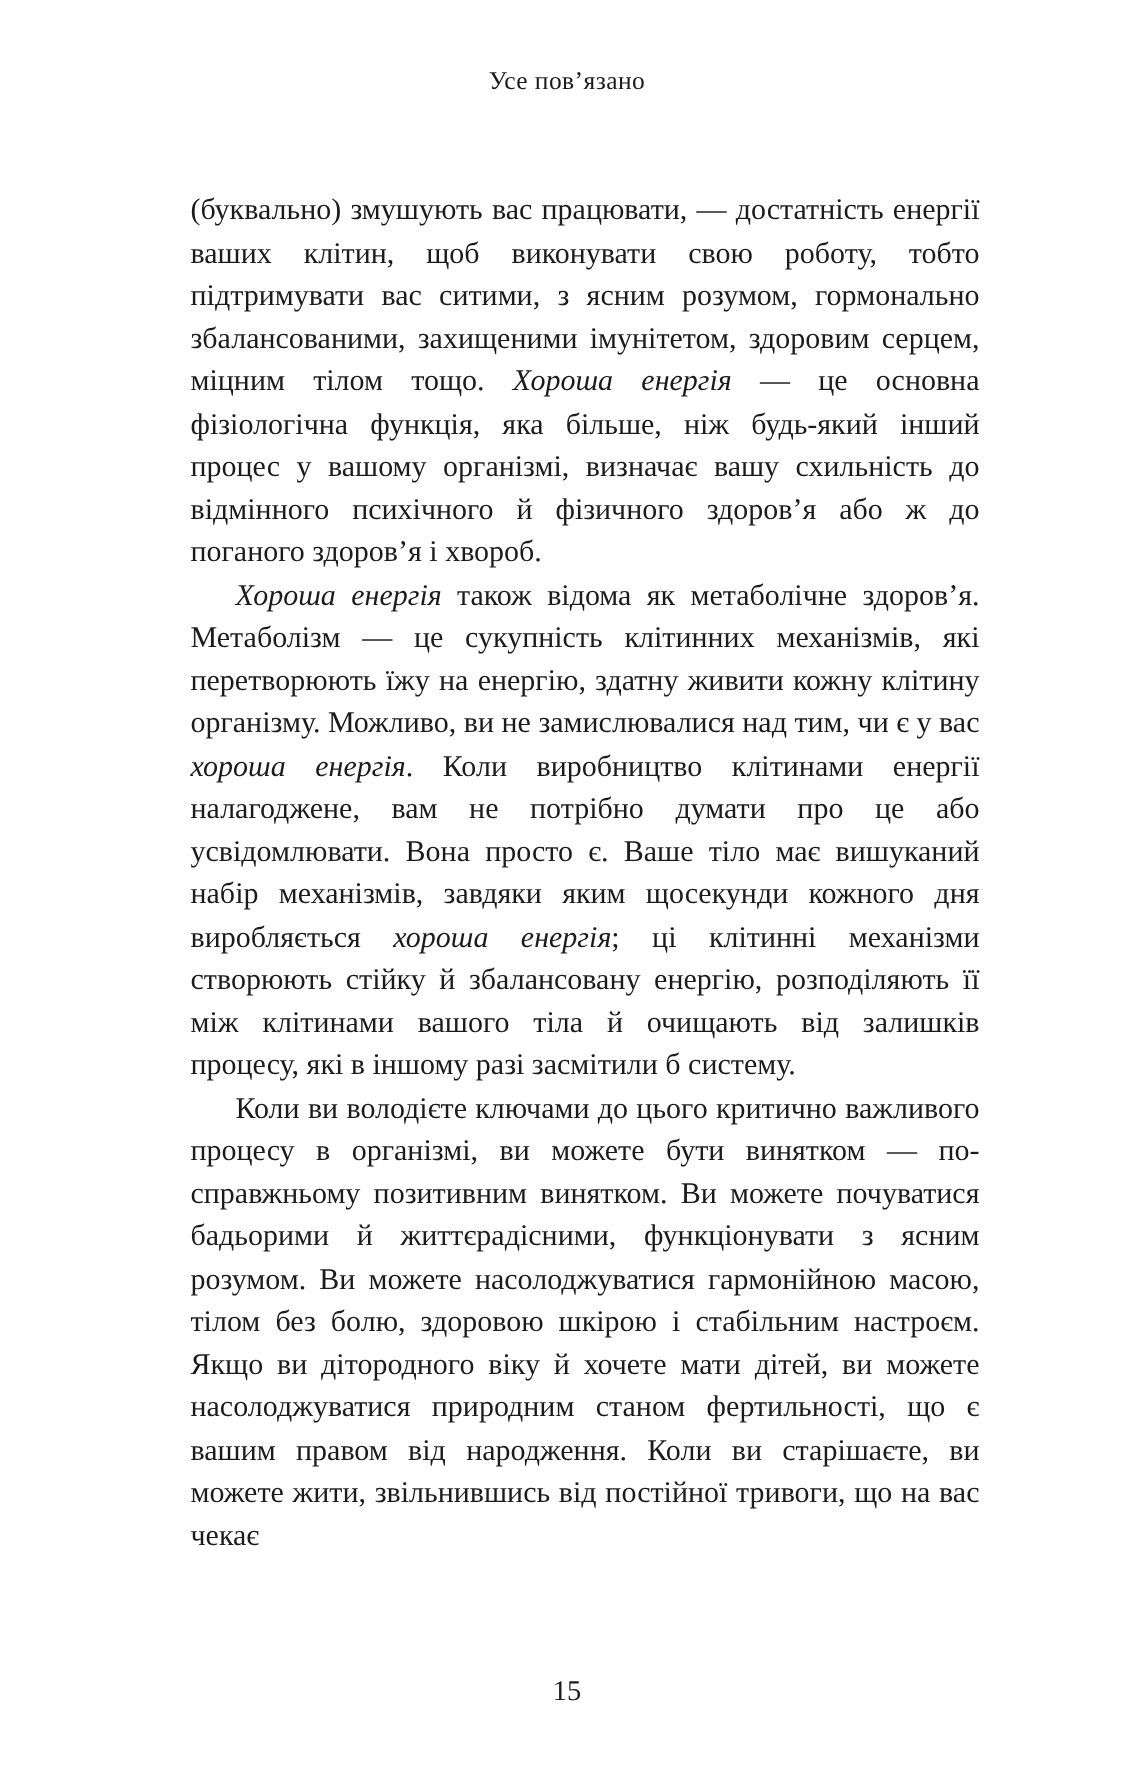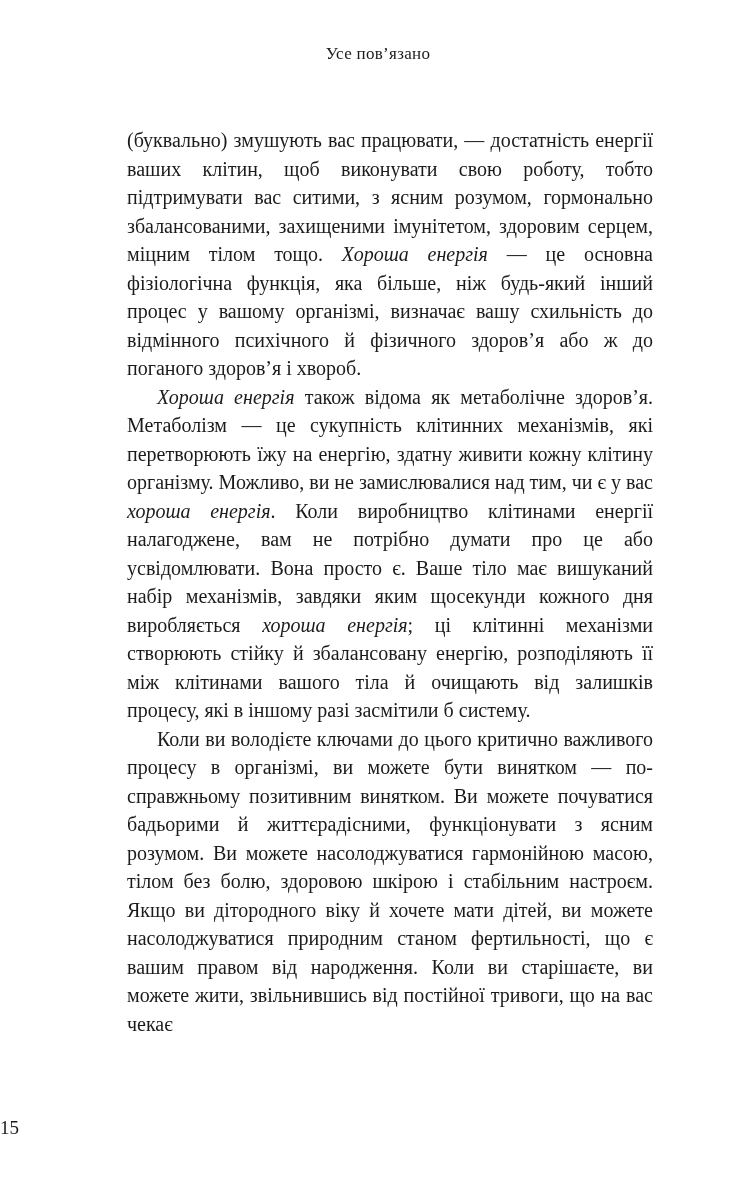--- a/index.html
+++ b/index.html
@@ -46,21 +46,21 @@
     font-family: Liberation Serif, serif;
   }
   .italic {
     font-style: italic;
   }
   .page-number {
     position: absolute;
     bottom: 42px;
     left: 0;
     right: 0;
-    text-align: left;
+    text-align: center;
     font-size: 19px;
     color: #1b1b1b;
   }
 </style>
 </head>
 <body>
 
 <div class="page">
 
   <div class="running-head">Усе пов’язано</div>

